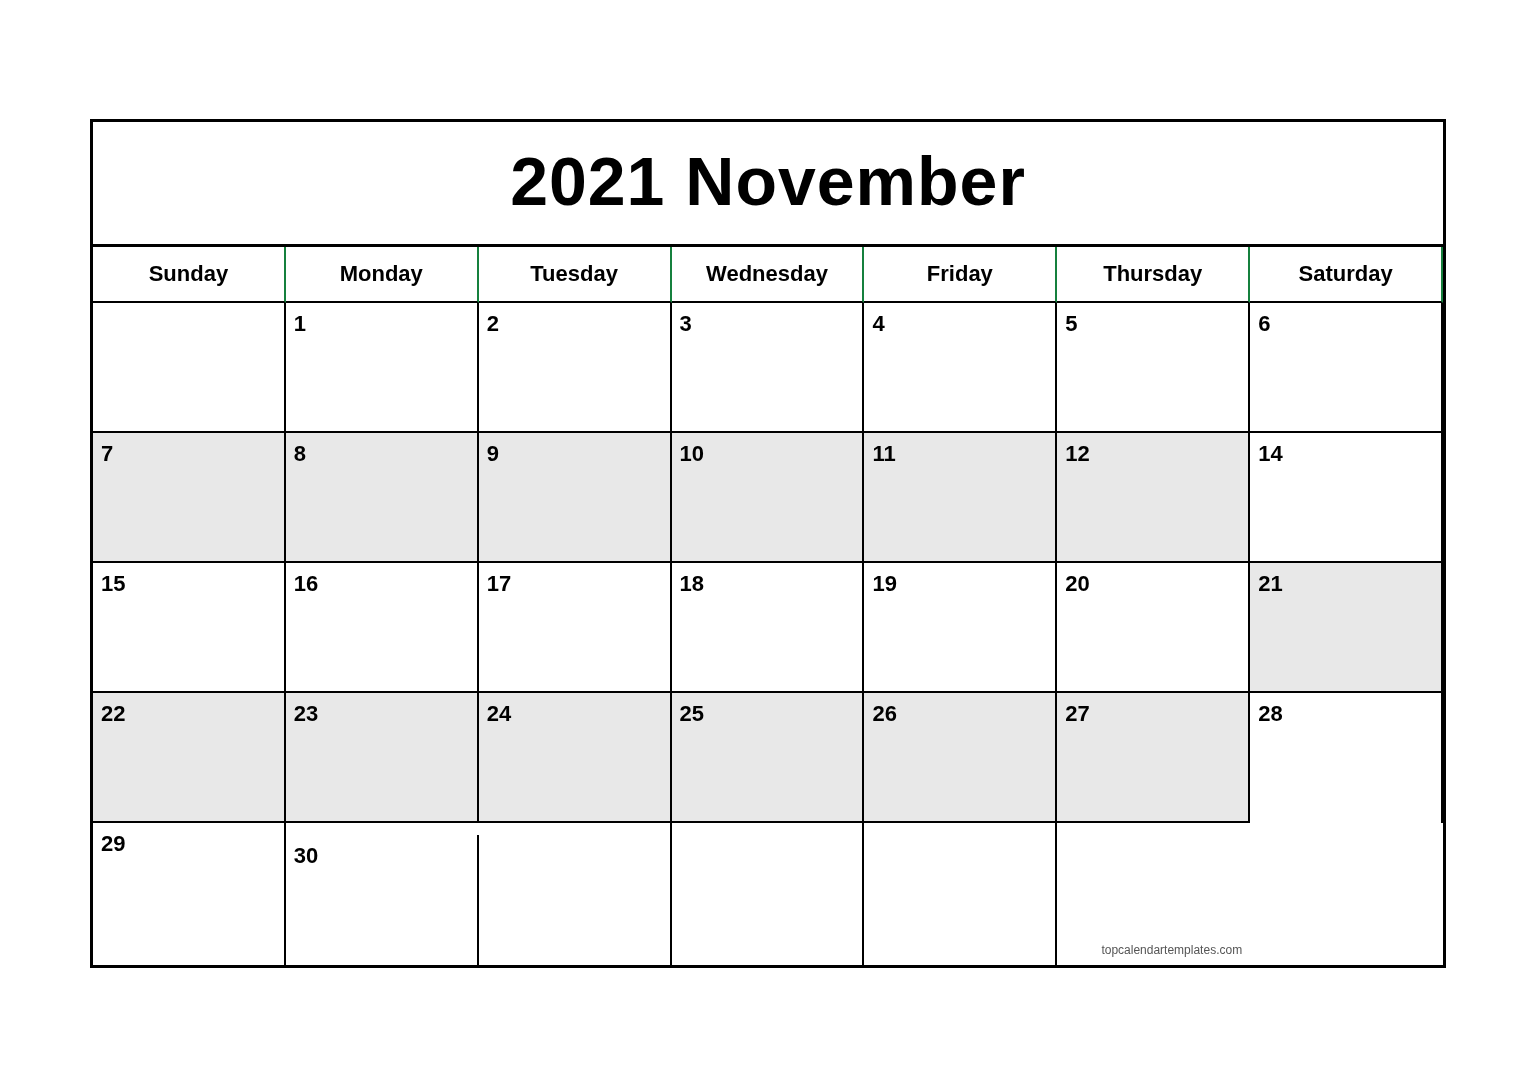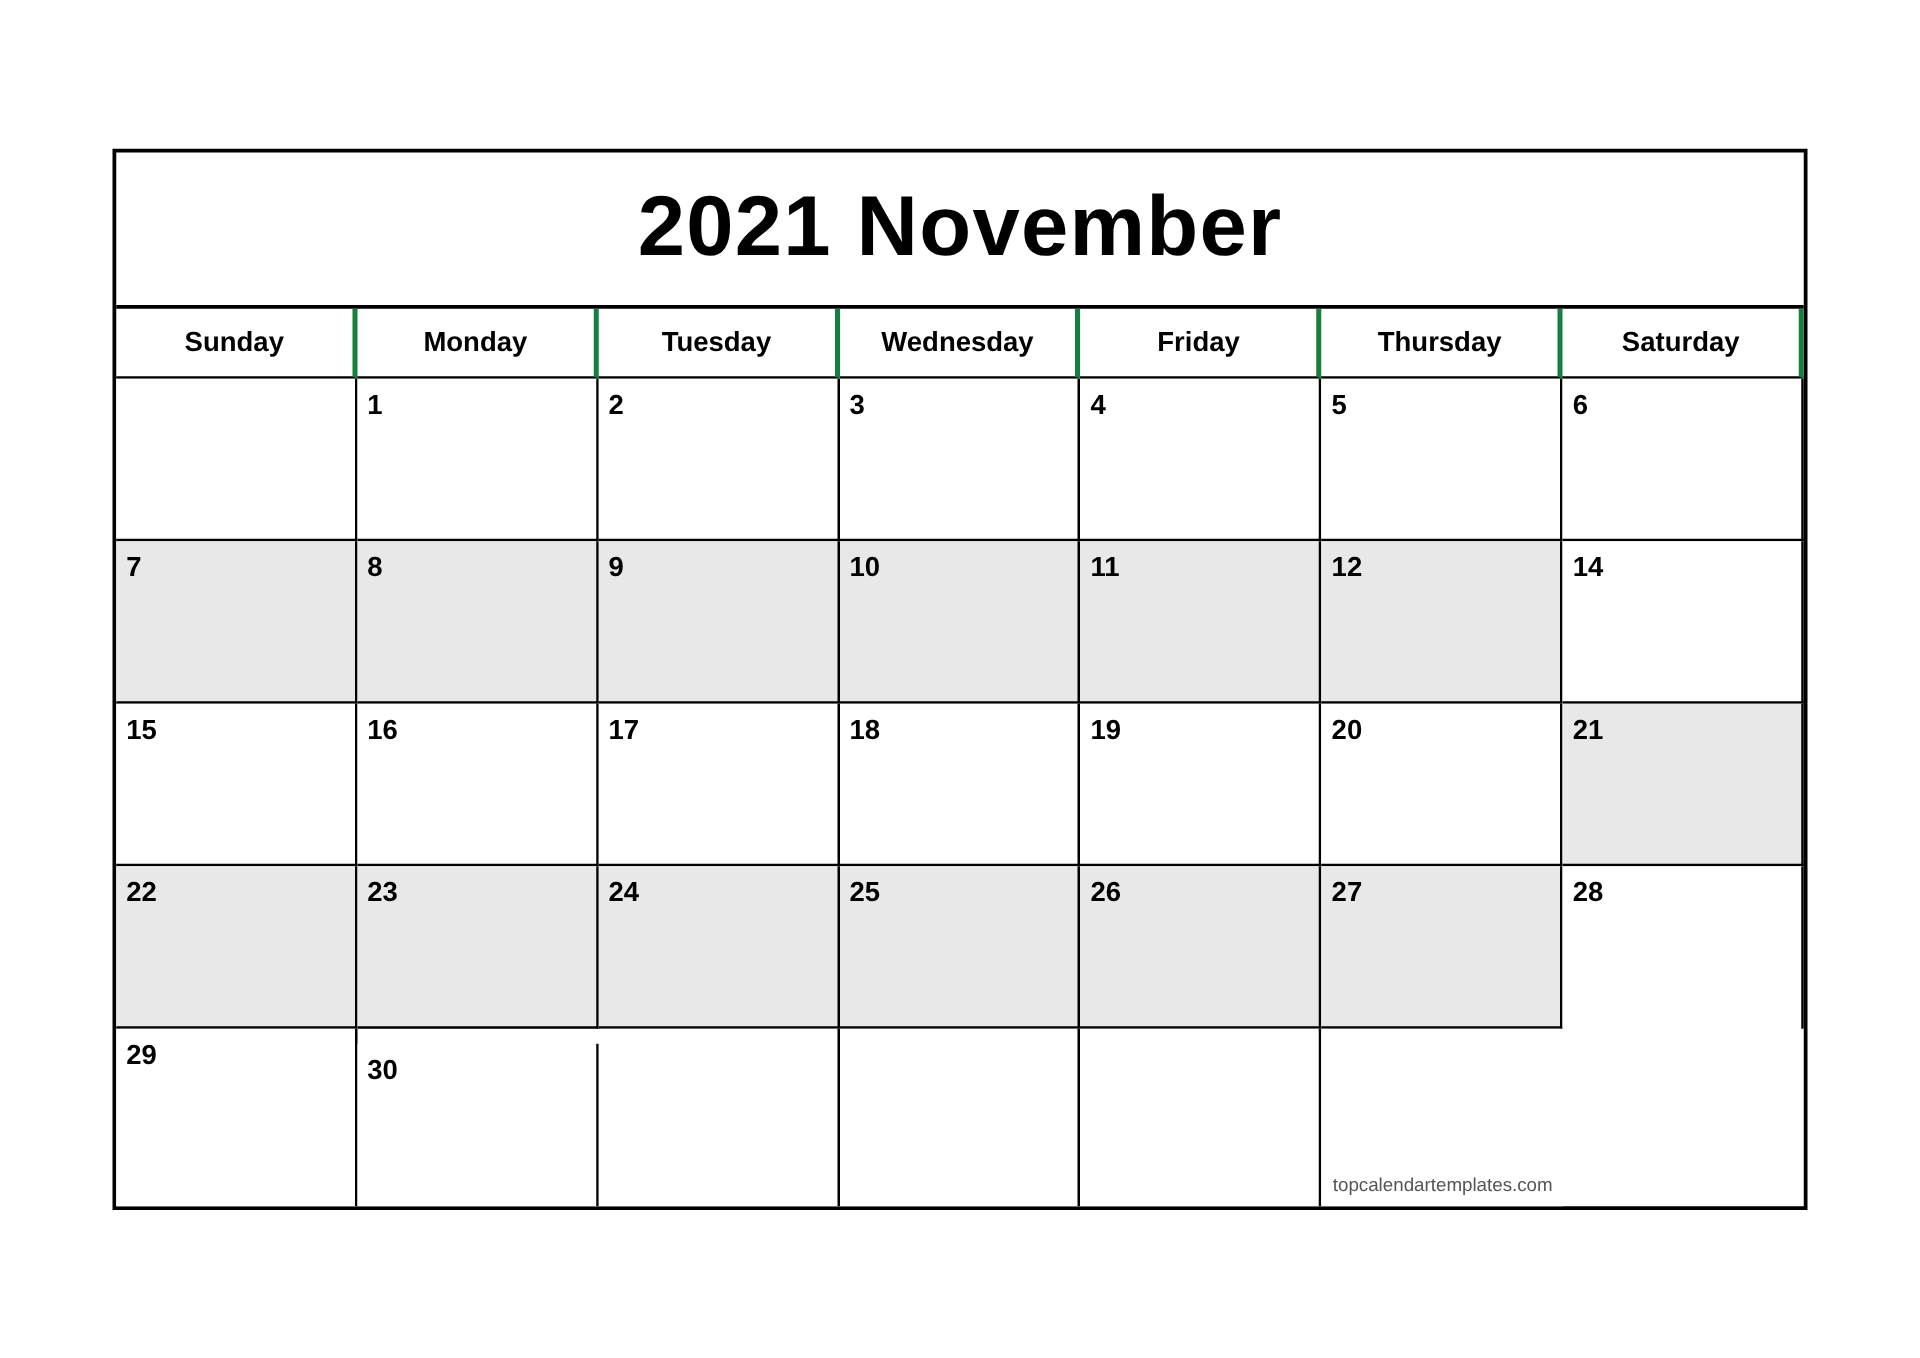--- a/index.html
+++ b/index.html
@@ -36,21 +36,21 @@
       display: grid;
       grid-template-columns: repeat(7, 1fr);
       border-collapse: collapse;
     }
 
     .day-header {
       text-align: center;
       padding: 14px 0;
       font-size: 22px;
       font-weight: 600;
-      border-right: 4px solid #15803d;
+      border-right: 2px solid #15803d;
       border-bottom: 2px solid #000;
     }
 
     .day-header:last-child {
       border-right: none;
     }
 
     .day-cell {
       border-right: 2px solid #000;
       border-bottom: 2px solid #000;
@@ -71,21 +71,21 @@
     }
 
     .day-cell.empty {
       background-color: #fff;
     }
 
     .watermark {
       position: absolute;
       bottom: 8px;
       right: 8px;
-      font-size: 15px;
+      font-size: 12px;
       color: #555;
       font-weight: normal;
     }
   </style>
 </head>
 <body>
 
 <div class="calendar-wrapper">
   <div class="calendar-title">2021 November</div>
   <div class="calendar-grid">

